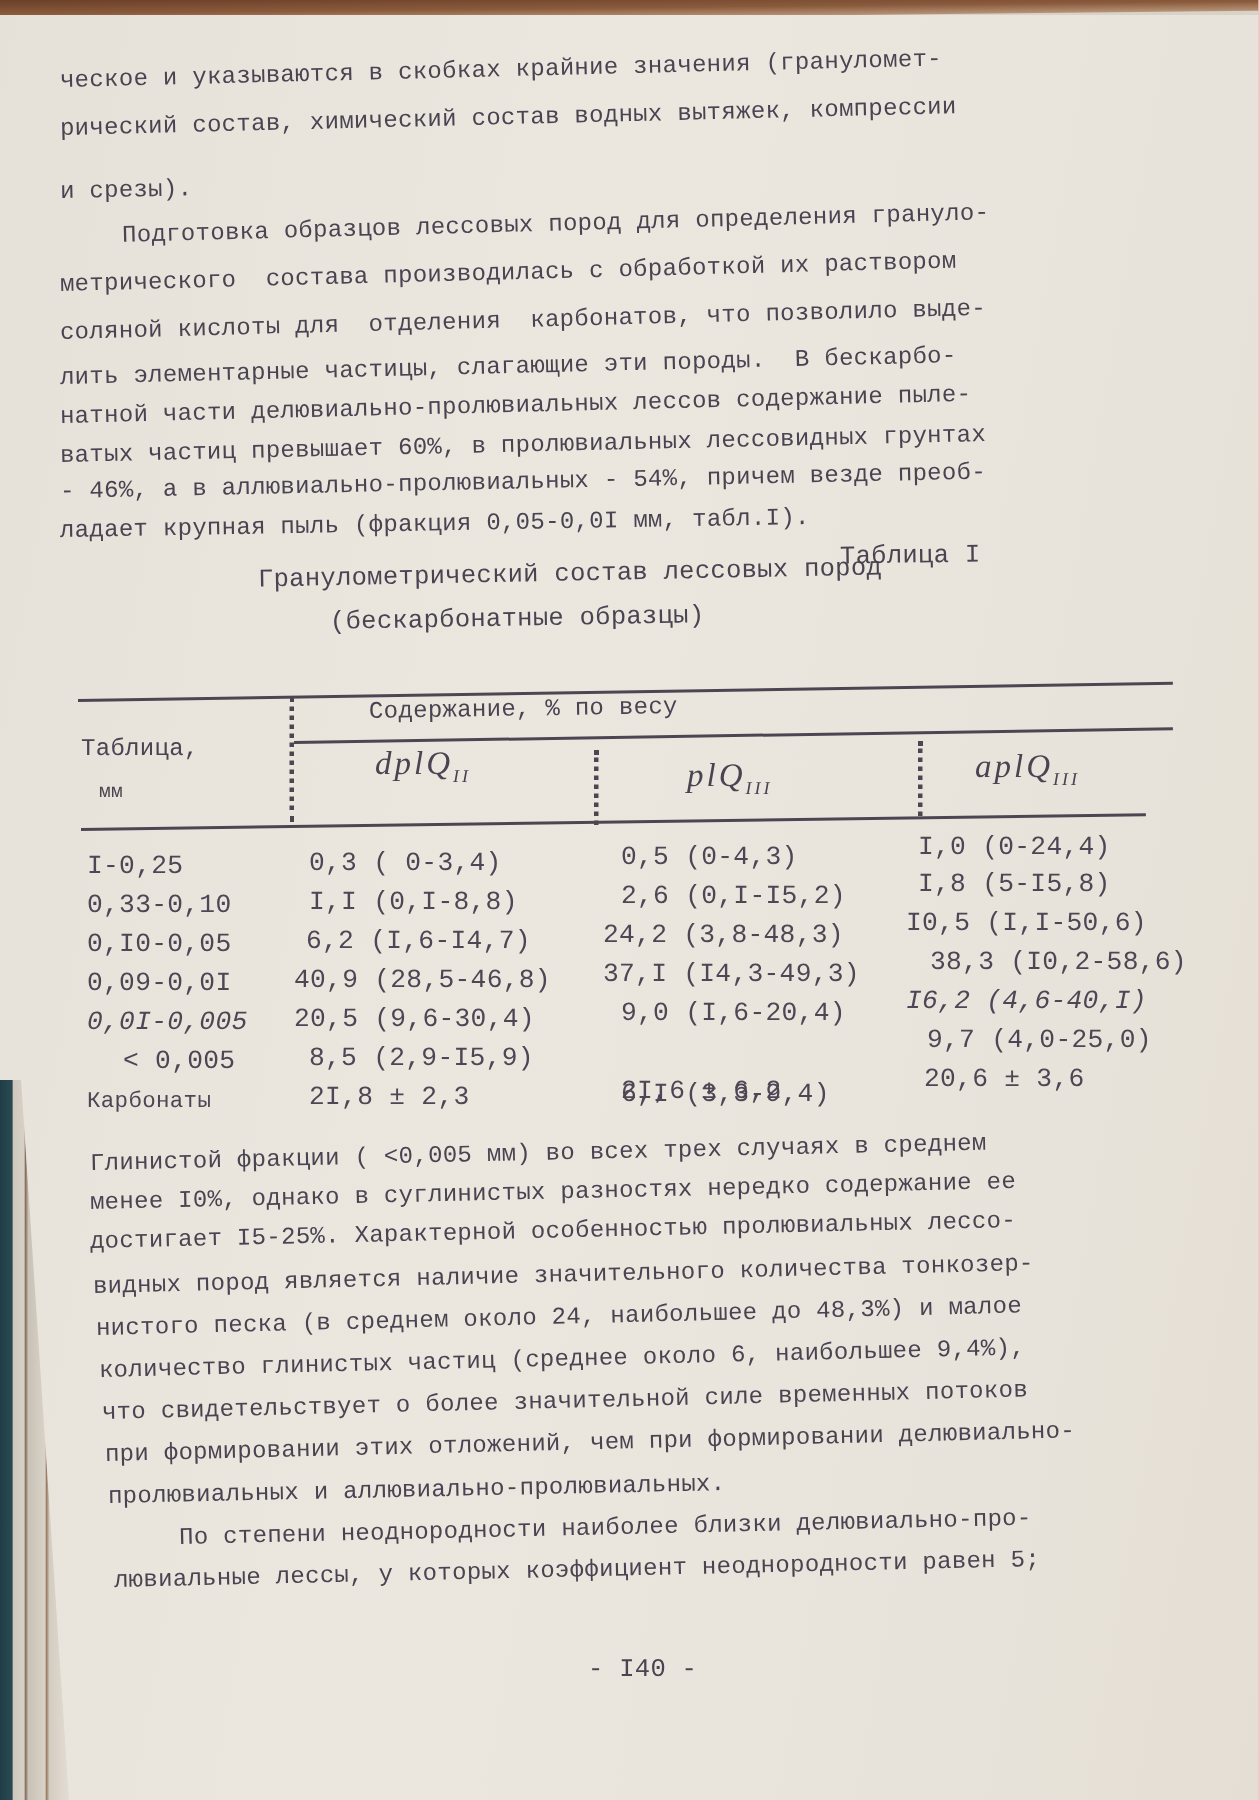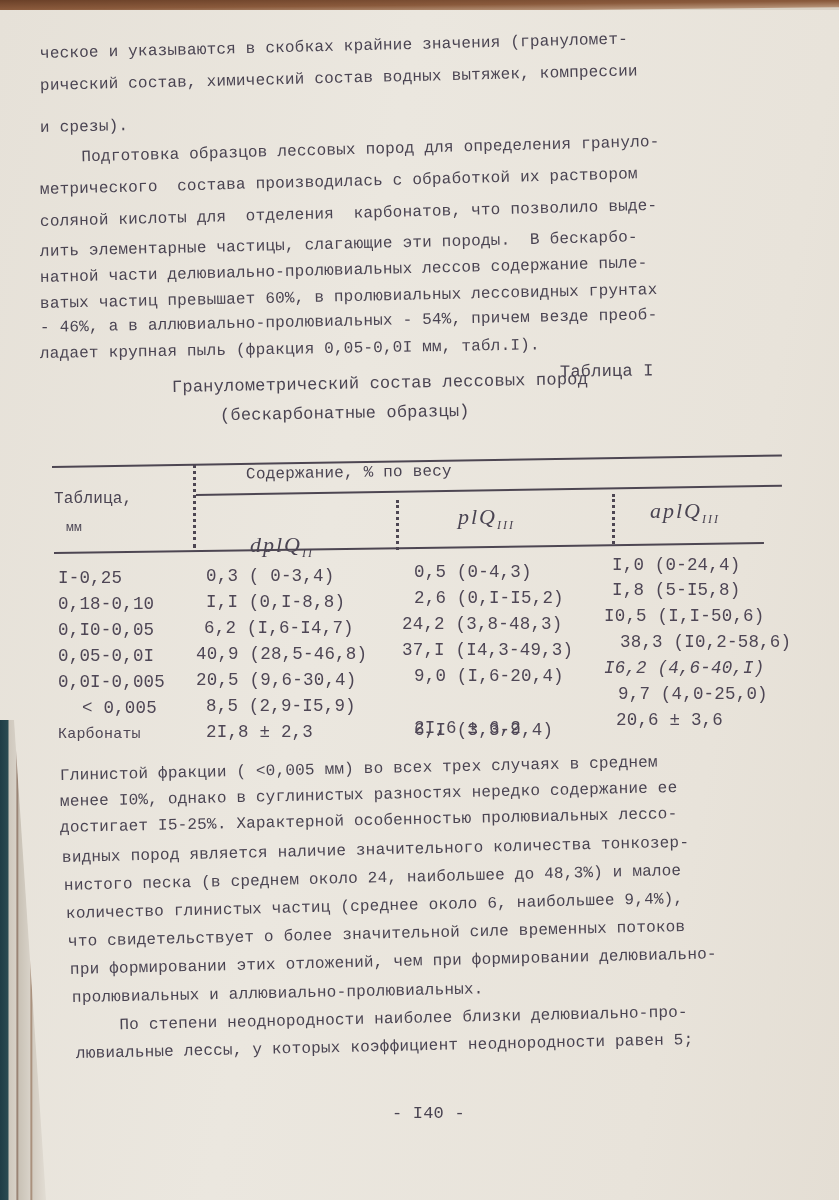--- a/index.html
+++ b/index.html
@@ -88,50 +88,50 @@
     <div class="rule" style="left:54px;top:552px;width:710px;transform:rotate(-0.8deg);"></div>
 
     <div class="vdots" style="left:193px;top:464px;height:84px;"></div>
     <div class="vdots" style="left:396px;top:500px;height:50px;"></div>
     <div class="vdots" style="left:612px;top:494px;height:50px;"></div>
 
     <div class="th" style="left:54px;top:490px;">Таблица,</div>
     <div class="th" style="left:66px;top:520px;font-size:13px;">мм</div>
     <div class="th" style="left:246px;top:464px;transform:rotate(-0.9deg);">Содержание, % по весу</div>
 
-    <div class="th th-ital" style="left:250px;top:532px;"><span>dplQ</span><sub>II</sub></div>
+    <div class="th th-ital" style="left:250px;top:496px;"><span>dplQ</span><sub>II</sub></div>
     <div class="th th-ital" style="left:458px;top:504px;"><span>plQ</span><sub>III</sub></div>
     <div class="th th-ital" style="left:650px;top:498px;"><span>aplQ</span><sub>III</sub></div>
 
     <div>
       <div class="cell" style="left:58px;top:568px;">I-0,25</div>
       <div class="cell" style="left:206px;top:566px;">0,3 ( 0-3,4)</div>
       <div class="cell" style="left:414px;top:562px;">0,5 (0-4,3)</div>
       <div class="cell" style="left:612px;top:555px;">I,0 (0-24,4)</div>
     </div>
     <div>
-      <div class="cell" style="left:58px;top:594px;">0,18-0,10</div>
+      <div class="cell" style="left:58px;top:594px;">0,33-0,10</div>
       <div class="cell" style="left:206px;top:592px;">I,I (0,I-8,8)</div>
       <div class="cell" style="left:414px;top:588px;">2,6 (0,I-I5,2)</div>
       <div class="cell" style="left:612px;top:580px;">I,8 (5-I5,8)</div>
     </div>
     <div>
       <div class="cell" style="left:58px;top:620px;">0,I0-0,05</div>
       <div class="cell" style="left:204px;top:618px;">6,2 (I,6-I4,7)</div>
       <div class="cell" style="left:402px;top:614px;">24,2 (3,8-48,3)</div>
       <div class="cell" style="left:604px;top:606px;">I0,5 (I,I-50,6)</div>
     </div>
     <div>
-      <div class="cell" style="left:58px;top:646px;">0,05-0,0I</div>
+      <div class="cell" style="left:58px;top:646px;">0,09-0,0I</div>
       <div class="cell" style="left:196px;top:644px;">40,9 (28,5-46,8)</div>
       <div class="cell" style="left:402px;top:640px;text-align:right;">37,I (I4,3-49,3)</div>
       <div class="cell" style="left:604px;top:632px;margin-left:16px;">38,3 (I0,2-58,6)</div>
     </div>
     <div>
-      <div class="cell" style="left:58px;top:672px;">0,0I-0,005</div>
+      <div class="cell" style="left:58px;top:672px;font-style:italic;">0,0I-0,005</div>
       <div class="cell" style="left:196px;top:670px;">20,5 (9,6-30,4)</div>
       <div class="cell" style="left:414px;top:666px;">9,0 (I,6-20,4)</div>
       <div class="cell" style="left:604px;top:658px;font-style:italic;">I6,2 (4,6-40,I)</div>
     </div>
     <div>
       <div class="cell" style="left:82px;top:698px;">&lt; 0,005</div>
       <div class="cell" style="left:206px;top:696px;">8,5 (2,9-I5,9)</div>
       <div class="cell" style="left:414px;top:692px;margin-top:28px;">6,I (3,3-9,4)</div>
       <div class="cell" style="left:618px;top:684px;">9,7 (4,0-25,0)</div>
     </div>

